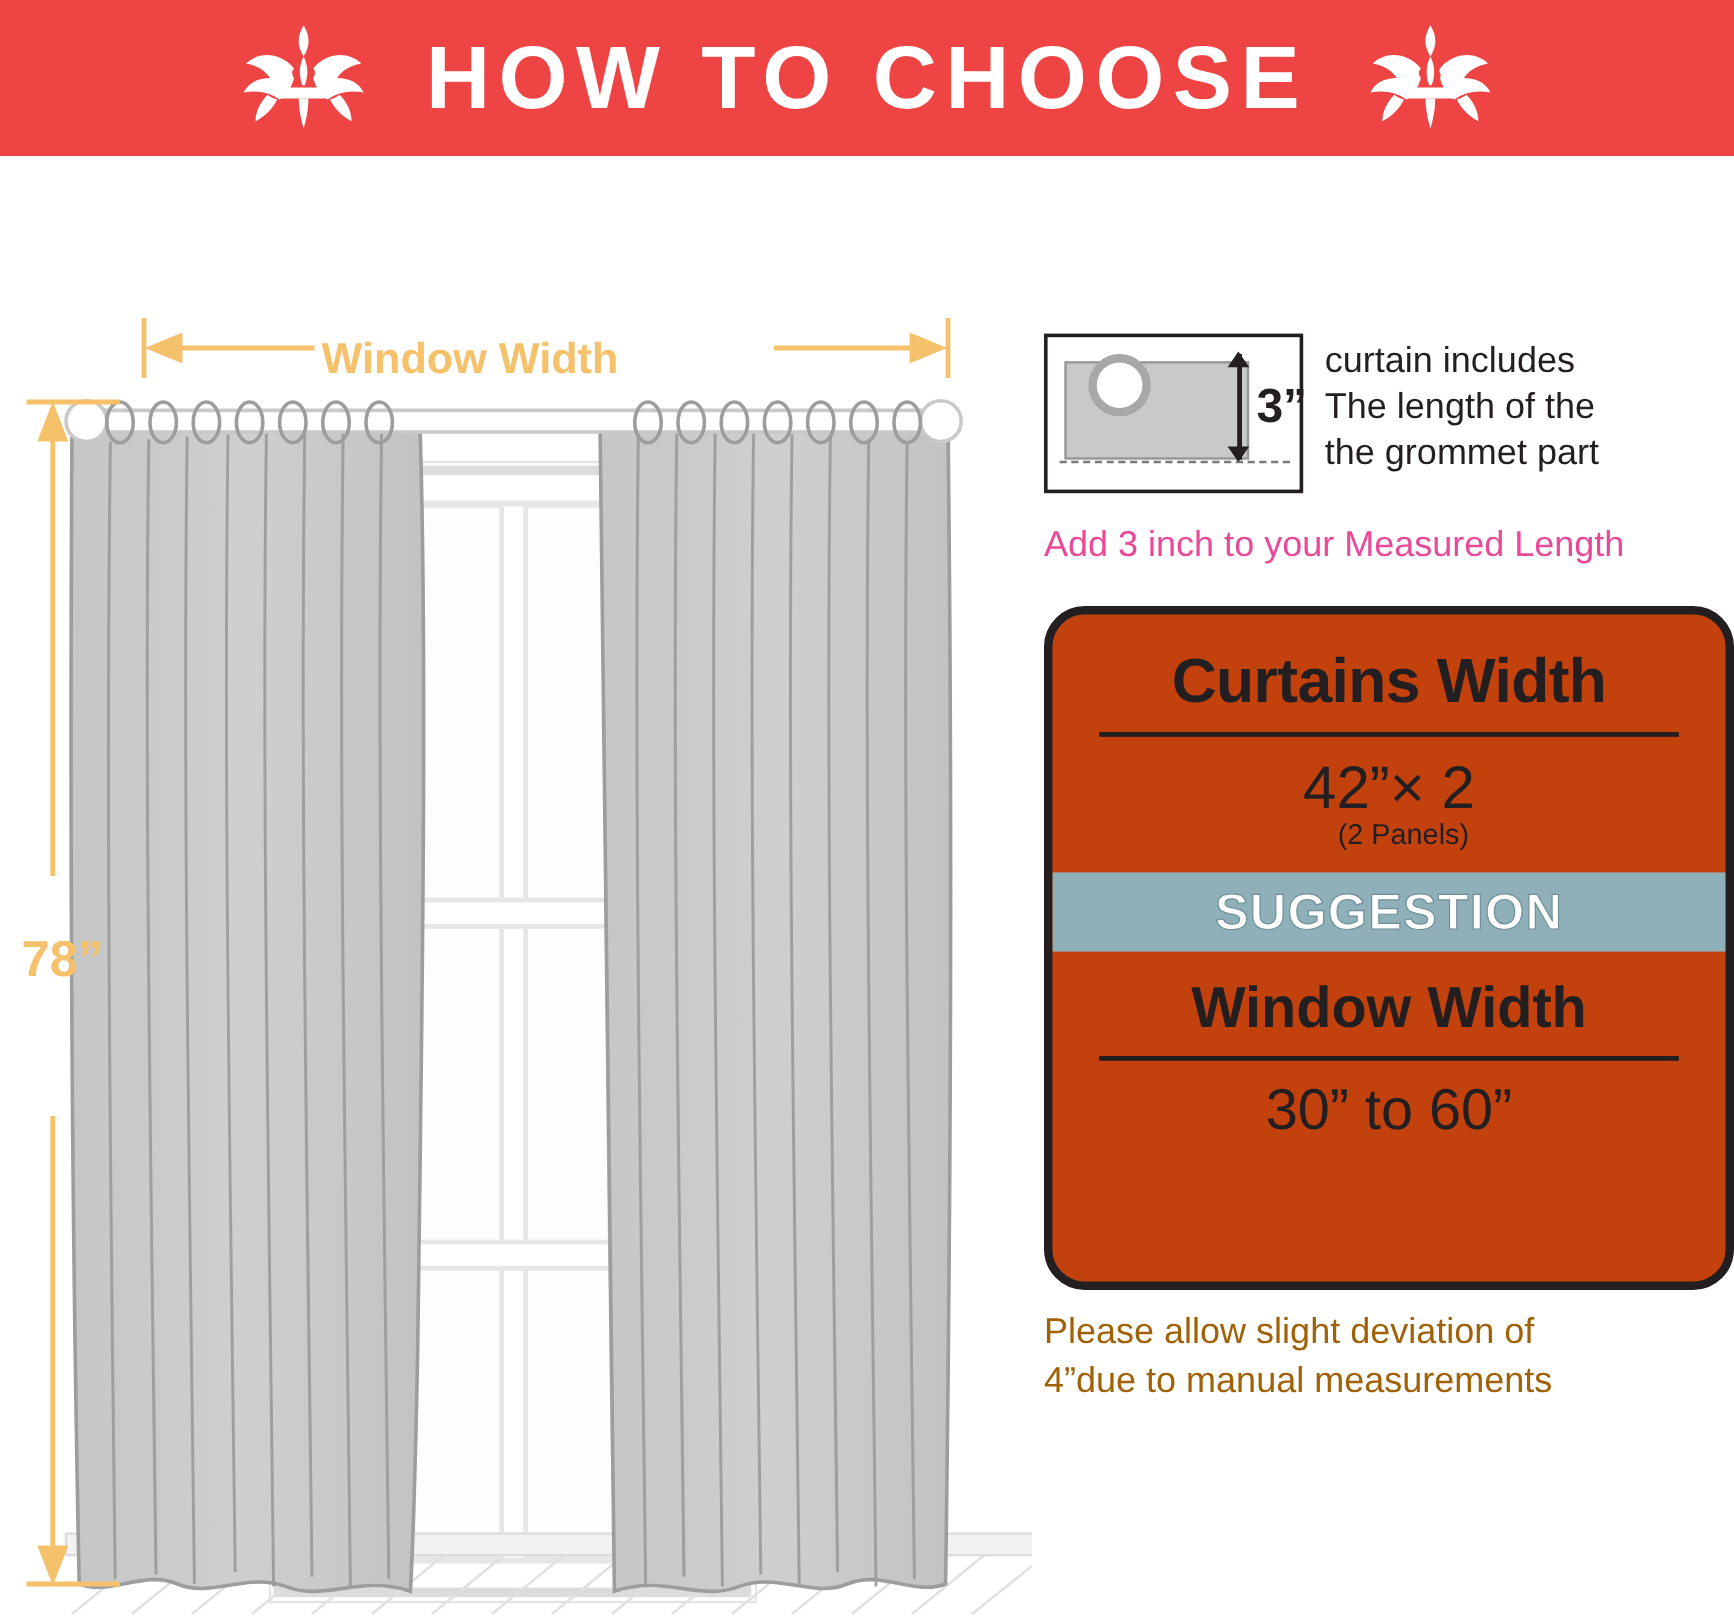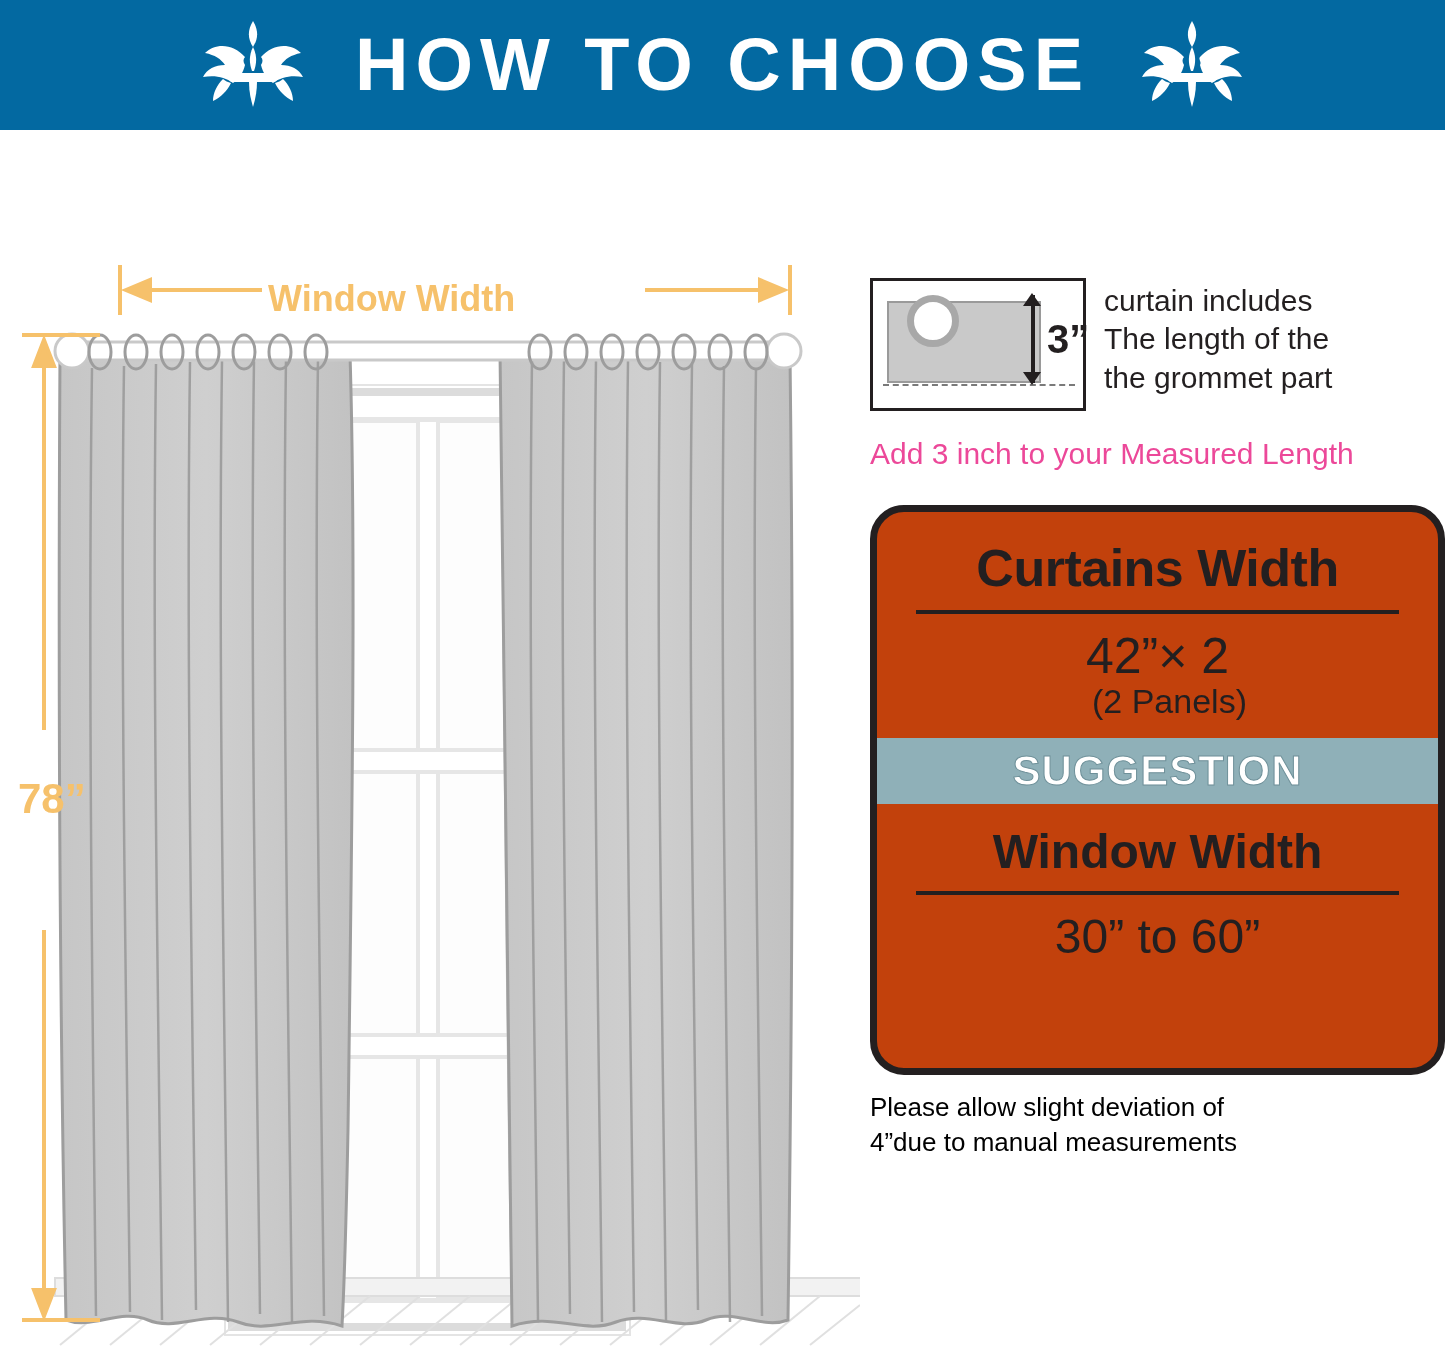--- a/index.html
+++ b/index.html
@@ -14,21 +14,21 @@
     position: relative;
     overflow: hidden;
   }
 
   
   .header {
     position: absolute;
     left: 0; top: 0;
     width: 1445px;
     height: 130px;
-    background: #0369a1;
+    background: #ef4444;
     display: flex;
     align-items: center;
     justify-content: center;
     gap: 42px;
   }
   .header-title {
     color: #ffffff;
     font-size: 74px;
     font-weight: bold;
     letter-spacing: 7px;
@@ -182,21 +182,21 @@
     width: 86%;
     margin: 12px auto 0;
     border-top: 4px solid #231f20;
   }
   .card-value {
     font-size: 50px;
     padding-top: 16px;
     line-height: 1.05;
   }
   .card-sub {
-    font-size: 34px;
+    font-size: 24px;
     line-height: 1.1;
     padding-bottom: 6px;
     padding-left: 24px;
   }
   .card-band {
     margin-top: 12px;
     background: #8fb0b8;
     height: 66px;
     display: flex;
     align-items: center;
@@ -216,22 +216,22 @@
   }
   .card-value2 {
     font-size: 48px;
     padding-top: 14px;
   }
   .deviation {
     position: absolute;
     left: 8px;
     top: 960px;
     width: 575px;
-    font-size: 26px;
-    color: #000000;
+    font-size: 30px;
+    color: #a16207;
     line-height: 1.35;
   }
 
   
   .ww-label {
     position: absolute;
     left: 268px; top: 148px;
     font-size: 36px;
     font-weight: bold;
     color: #f6c16b;

